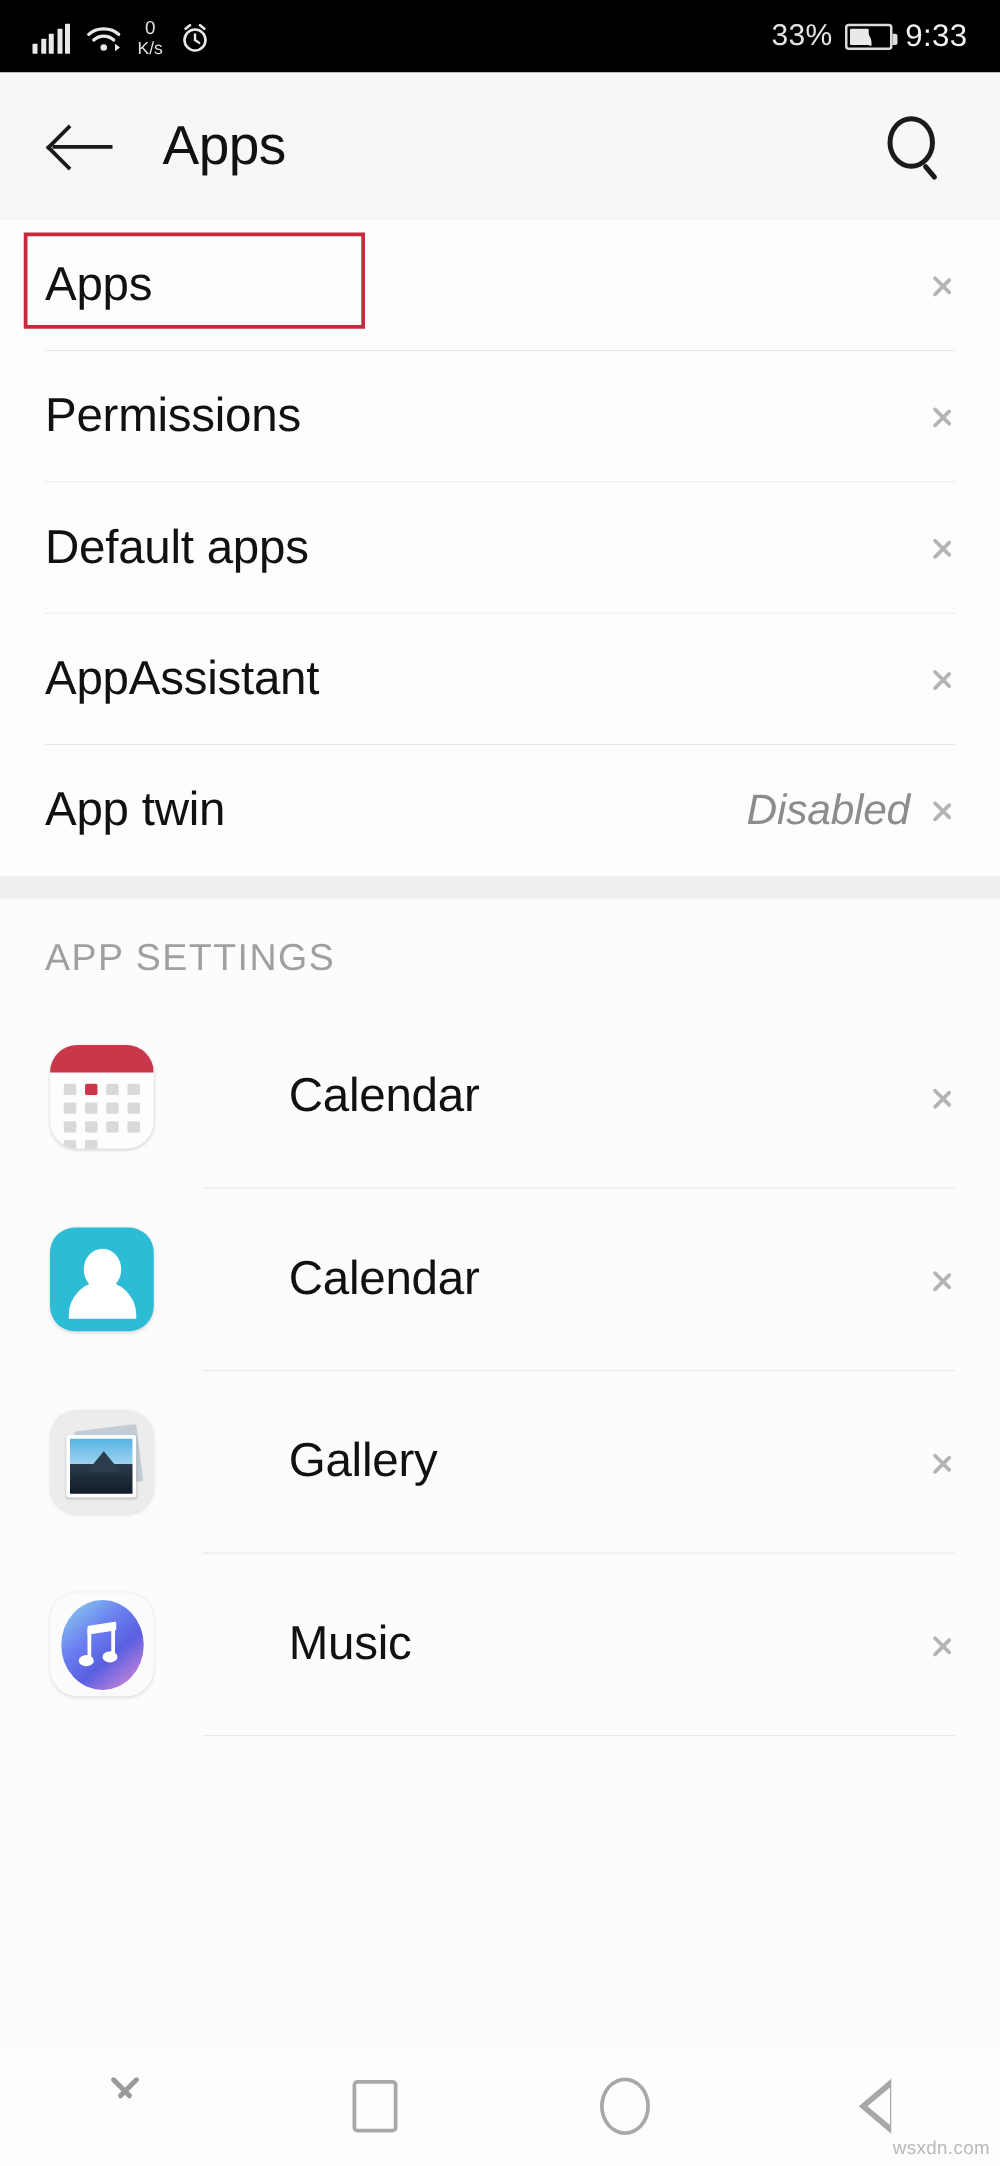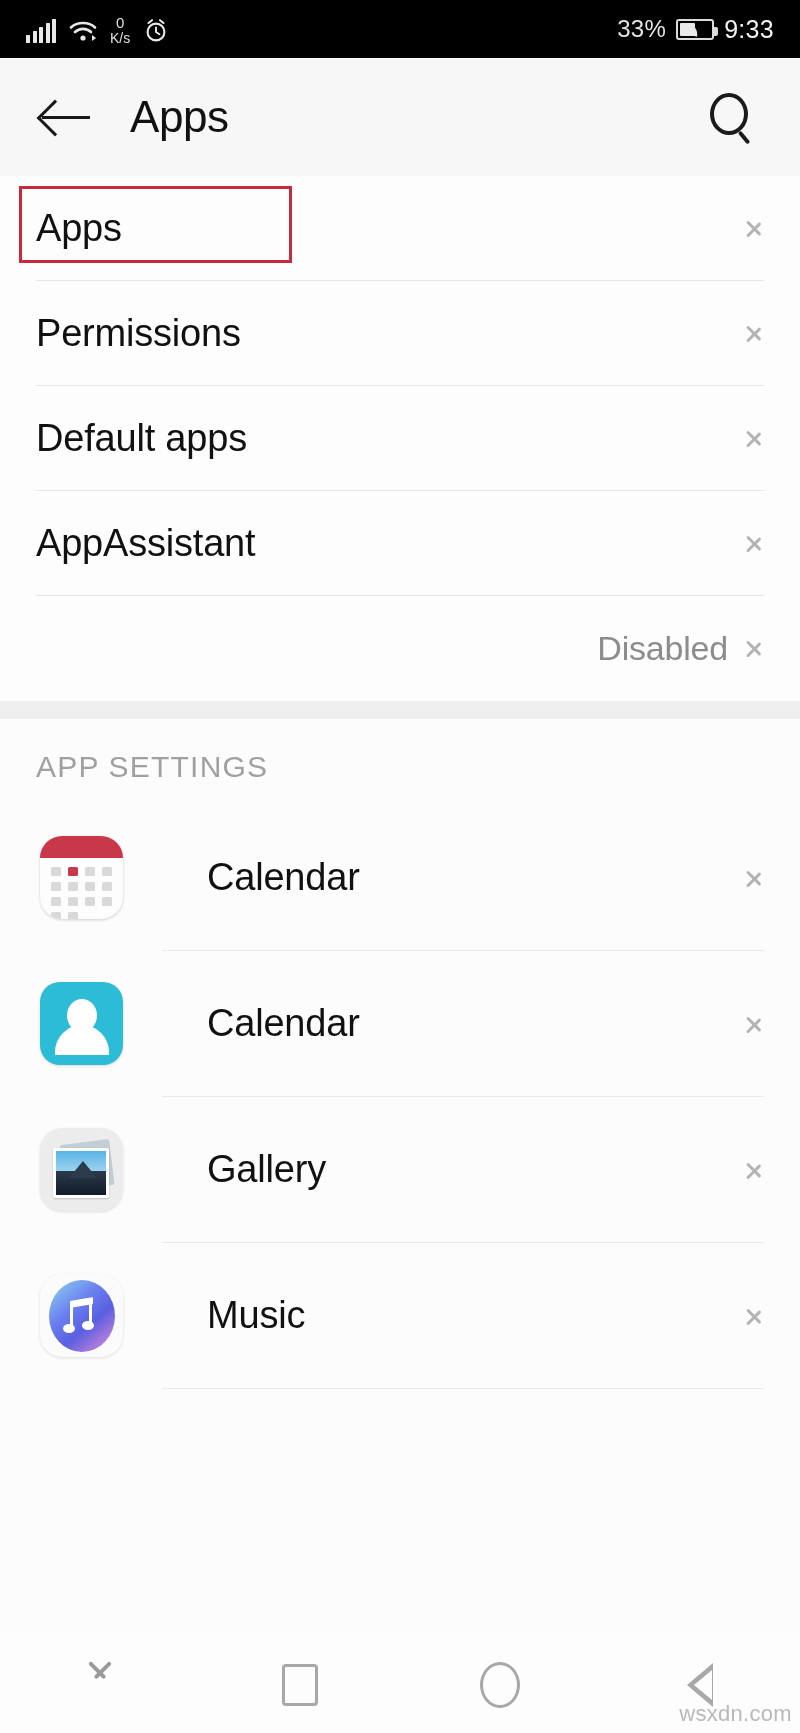--- a/index.html
+++ b/index.html
@@ -59,21 +59,21 @@
   .search-icon .handle { position:absolute; left:36px; top:40px; width:4px; height:15px;
                          background:#1b1b1b; transform:rotate(-40deg); border-radius:2px; }
 
   
   .group-top { position:absolute; top:176px; left:0; width:800px; background:#fdfdfd; }
   .srow {
     position:relative; height:104px; display:flex; align-items:center;
     padding:0 34px 0 36px; cursor:pointer; background:#fdfdfd;
   }
   .srow-label { font-size:38px; color:#111; letter-spacing:-0.2px; }
-  .srow-value { margin-left:auto; font-size:34px; color:#8c8c8c; margin-right:18px; letter-spacing:-0.2px; }
+  .srow-value { margin-left:auto; font-size:34px; color:#8c8c8c; margin-right:18px; letter-spacing:-0.2px;font-style:italic; }
   .srow .chev { margin-left:auto; }
   .srow-value + .chev { margin-left:0; }
   .divider { height:1px; background:#e6e6e6; margin:0 36px 0 36px; }
 
   .chev { width:20px; height:34px; position:relative; flex:0 0 auto; }
   .chev::before, .chev::after {
     content:""; position:absolute; left:1px; width:19px; height:3px; background:#b4b4b4; border-radius:2px;
   }
   .chev::before { top:9px;  transform:rotate(45deg);  transform-origin:left center; }
   .chev::after  { top:24px; transform:rotate(-45deg); transform-origin:left center; }
@@ -87,21 +87,21 @@
   
   .band { position:absolute; left:0; width:800px; height:18px; background:#efefef; }
   .section-title {
     position:absolute; left:36px; font-size:30px; color:#a0a0a0; letter-spacing:1.2px;
   }
 
   
   .group-apps { position:absolute; left:0; width:800px; }
   .arow { position:relative; height:145px; display:flex; align-items:center; padding:0 34px 0 40px; cursor:pointer; }
   .arow-icon { width:83px; height:83px; flex:0 0 auto; position:relative; }
-  .arow-label { font-size:38px; color:#111; margin-left:84px; letter-spacing:-0.2px; }
+  .arow-label { font-size:38px; color:#111; margin-left:108px; letter-spacing:-0.2px; }
   .arow .chev { margin-left:auto; }
   .adivider { height:1px; background:#e9e9e9; margin-left:162px; margin-right:36px; }
 
   
   .ic-cal { background:#fdfdfd; border-radius:22px; overflow:hidden;
             box-shadow:0 1px 3px rgba(0,0,0,.18); }
   .ic-cal .top { height:22px; background:#c8384a; }
   .ic-cal .grid { padding:9px 11px 0 11px; display:grid; grid-template-columns:repeat(4,1fr);
                   grid-gap:6px 7px; }
   .ic-cal .grid span { display:block; height:9px; background:#d9d9d9; border-radius:1.5px; }
@@ -167,21 +167,21 @@
   .nav-down::before { left:0px; transform:rotate(45deg); transform-origin:right center; }
   .nav-down::after  { left:12px; transform:rotate(-45deg); transform-origin:left center; }
   .nav-square { width:36px; height:42px; border:3px solid #a8a8a8; border-radius:4px; }
   .nav-circle { width:40px; height:46px; border:3px solid #a8a8a8; border-radius:50%; }
   .nav-tri { width:0; height:0; border-top:22px solid transparent; border-bottom:22px solid transparent;
              border-right:26px solid #a8a8a8; position:relative; }
   .nav-tri::after { content:""; position:absolute; top:-15px; left:7px;
                     border-top:15px solid transparent; border-bottom:15px solid transparent;
                     border-right:18px solid #fdfdfd; }
 
-  .watermark { position:absolute; right:8px; bottom:6px; font-size:22px; color:#b9b9b9; letter-spacing:.3px; }
+  .watermark { position:absolute; right:8px; bottom:6px; font-size:15px; color:#b9b9b9; letter-spacing:.3px; }
 </style>
 </head>
 <body>
 
 <div id="screen">
 
   <div class="statusbar">
     <div class="sb-left">
       <div class="sig">
         <i></i>
@@ -246,20 +246,21 @@
     </div>
     <div class="divider"></div>
 
     <div class="srow">
       <span class="srow-label">AppAssistant</span>
       <span class="chev"></span>
     </div>
     <div class="divider"></div>
 
     <div class="srow">
+      <span class="srow-label">App twin</span>
       <span class="srow-value">Disabled</span>
       <span class="chev"></span>
     </div>
   </div>
 
   <div class="band" style="top:701px;"></div>
 
   <div class="section-title" style="top:750px;">APP SETTINGS</div>
 
   <div class="group-apps" style="top:805px;">

